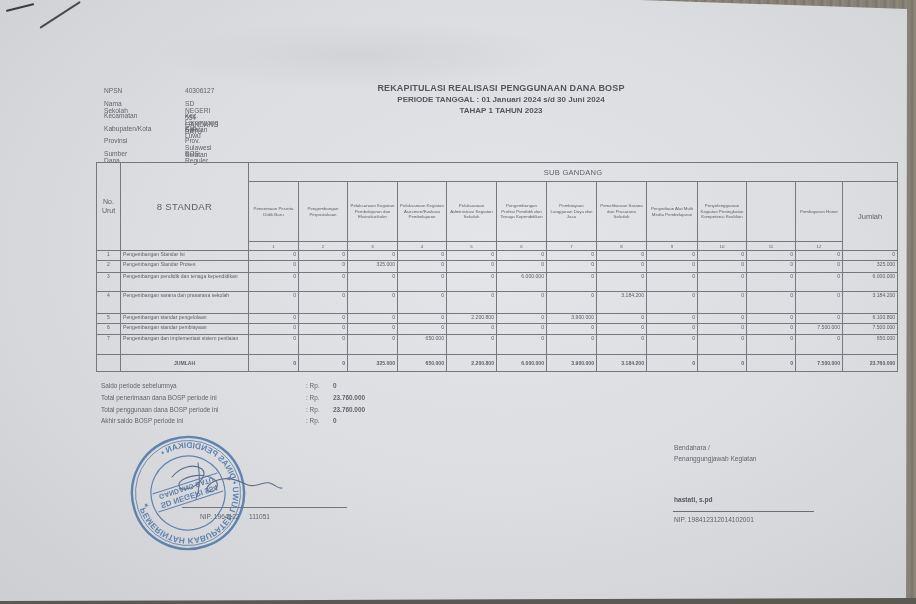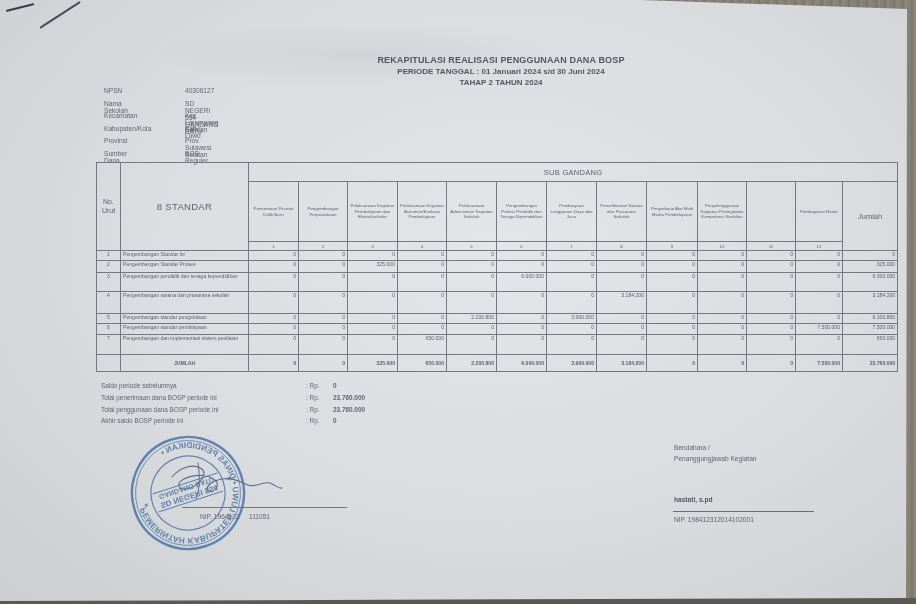--- a/index.html
+++ b/index.html
@@ -13,21 +13,21 @@
     position:absolute;left:0;top:0;width:908px;height:601px;
     background:radial-gradient(ellipse at 55% 42%,#e4e5e8 0%,#dcdde0 50%,#cdced2 100%);
     clip-path:polygon(0 0,640px 0,907px 9px,906px 598px,0 601px);
   }
   .crease{position:absolute;left:150px;top:20px;width:420px;height:70px;border-radius:50%;
     background:radial-gradient(ellipse,rgba(190,191,196,0.35),rgba(190,191,196,0) 70%);}
   .pen{position:absolute;height:2px;background:#3b3d42;border-radius:1px;transform-origin:0 50%;}
   .pen.a{left:6px;top:10px;width:29px;transform:rotate(-14deg);}
   .pen.b{left:40px;top:27px;width:48px;transform:rotate(-33deg);background:#4a4c52;}
 
-  .t{position:absolute;color:#5e6067;white-space:nowrap;}
+  .t{position:absolute;color:#5e6067;white-space:nowrap;margin-top:28px;}
   .title{font-weight:bold;color:#54565c;text-align:center;width:400px;left:301px;}
   .title.l1{top:55px;font-size:9px;letter-spacing:0.15px;}
   .title.l2{top:67px;font-size:8px;}
   .title.l3{top:78px;font-size:8px;}
 
   .info{position:absolute;left:104px;top:87px;}
   .info-row{position:relative;height:12.6px;font-size:6.6px;color:#62646b;}
   .info-row .lbl{position:absolute;left:0;top:0;}
   .info-row .val{position:absolute;left:81px;top:0;}
 
@@ -81,21 +81,21 @@
 <body>
 
 <div class="bottom-edge"></div>
 <div class="paper">
   <div class="crease"></div>
   <div class="pen a"></div>
   <div class="pen b"></div>
 
   <div class="t title l1">REKAPITULASI REALISASI PENGGUNAAN DANA BOSP</div>
   <div class="t title l2">PERIODE TANGGAL : 01 Januari 2024 s/d 30 Juni 2024</div>
-  <div class="t title l3">TAHAP 2 TAHUN 2024</div>
+  <div class="t title l3">TAHAP 1 TAHUN 2023</div>
 
   <div class="info">
     <div class="info-row">
       <span class="lbl">NPSN</span>
       <span class="val">40306127</span>
     </div>
     <div class="info-row">
       <span class="lbl">Nama Sekolah</span>
       <span class="val">SD NEGERI 554 GANDANG BATU</span>
     </div>

